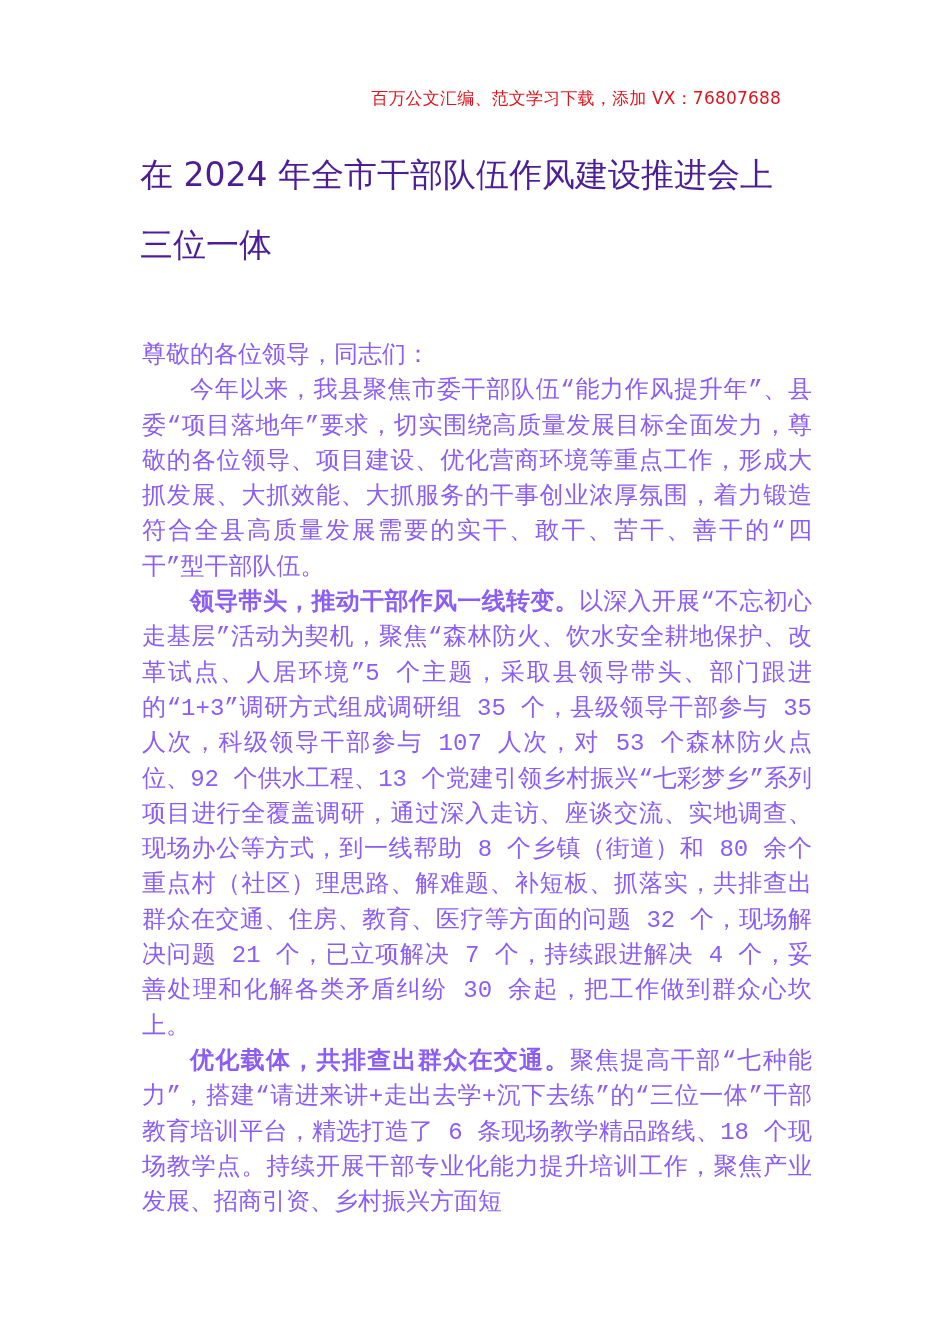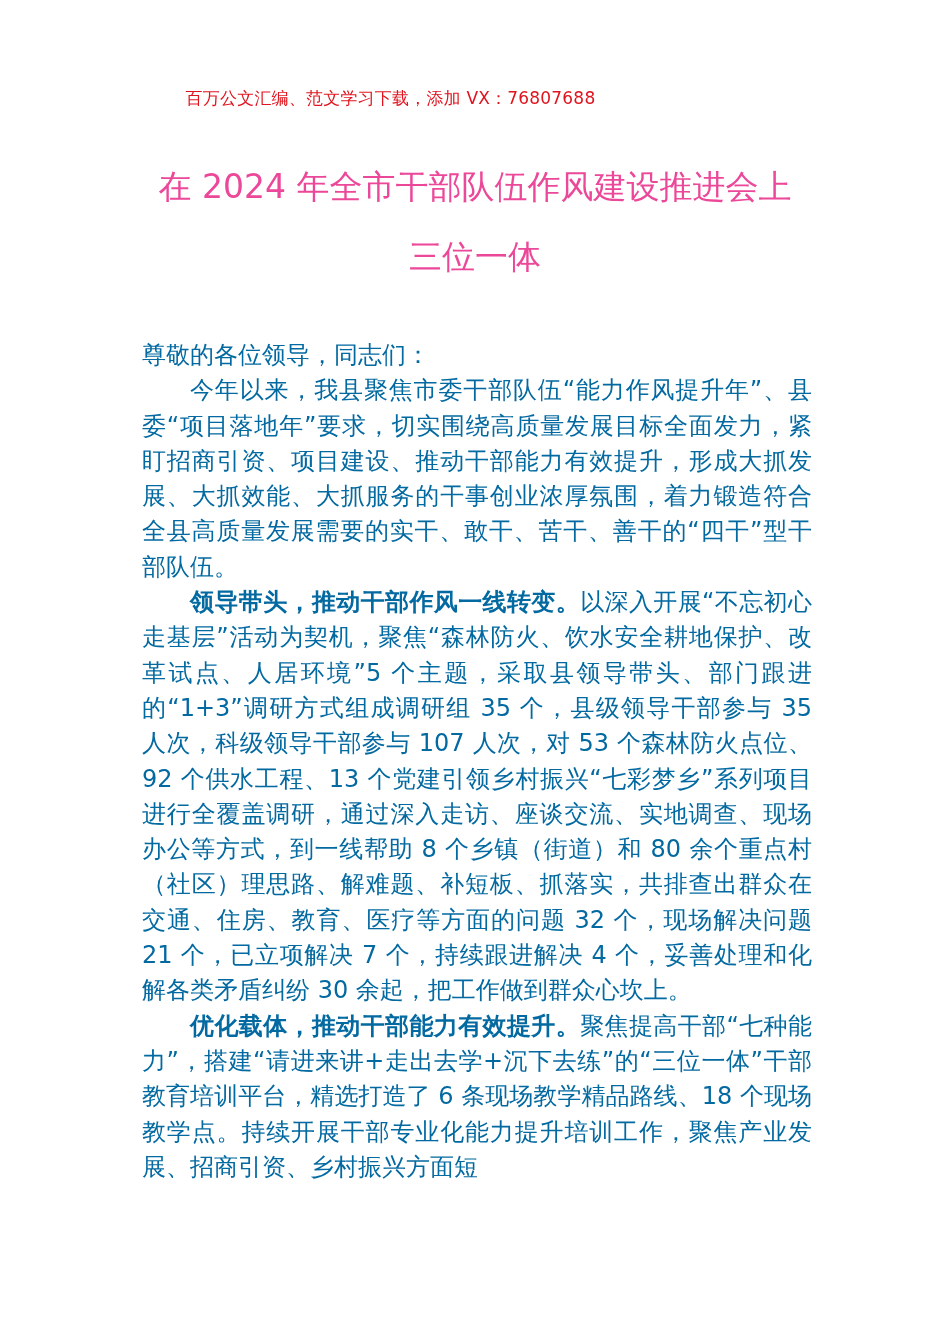--- a/index.html
+++ b/index.html
@@ -13,46 +13,46 @@
       position: relative;
       overflow: hidden;
       font-family: "DejaVu Sans", "Liberation Sans", sans-serif;
       color: #111111;
     }
     .header-note {
       position: absolute;
       top: 86px;
       left: 0;
       width: 781px;
-      text-align: center;
+      text-align: right;
       font-size: 17px;
       line-height: 24px;
       color: #e0141e;
       letter-spacing: 0.2px;
     }
     .doc-title {
       position: absolute;
-      top: 152px;
+      top: 140px;
       left: 140px;
       width: 670px;
-      text-align: center;
       font-size: 33px;
       line-height: 70px;
-      color: #ec4899;
+      color: #4c1d95;
       font-weight: normal;
       margin: 0;
     }
     .doc-body {
       position: absolute;
       top: 338px;
       left: 142px;
       width: 670px;
       font-size: 24px;
       line-height: 35.3px;
-      color: #0369a1;
+      color: #8b5cf6;
+      font-family: Liberation Mono, monospace;
     }
     .doc-body p {
       margin: 0;
       text-align: justify;
       text-justify: inter-ideograph;
     }
     .doc-body p.indent {
       text-indent: 48px;
     }
     .doc-body .bold {
@@ -64,16 +64,16 @@
 
 <div class="header-note">百万公文汇编、范文学习下载，添加 VX：76807688</div>
 
 <h1 class="doc-title">
   <div>在 2024 年全市干部队伍作风建设推进会上</div>
   <div>三位一体</div>
 </h1>
 
 <div class="doc-body">
   <p>尊敬的各位领导，同志们：</p>
-  <p class="indent">今年以来，我县聚焦市委干部队伍“能力作风提升年”、县委“项目落地年”要求，切实围绕高质量发展目标全面发力，紧盯招商引资、项目建设、推动干部能力有效提升，形成大抓发展、大抓效能、大抓服务的干事创业浓厚氛围，着力锻造符合全县高质量发展需要的实干、敢干、苦干、善干的“四干”型干部队伍。</p>
+  <p class="indent">今年以来，我县聚焦市委干部队伍“能力作风提升年”、县委“项目落地年”要求，切实围绕高质量发展目标全面发力，尊敬的各位领导、项目建设、优化营商环境等重点工作，形成大抓发展、大抓效能、大抓服务的干事创业浓厚氛围，着力锻造符合全县高质量发展需要的实干、敢干、苦干、善干的“四干”型干部队伍。</p>
   <p class="indent"><span class="bold">领导带头，推动干部作风一线转变。</span><span>以深入开展“不忘初心走基层”活动为契机，聚焦“森林防火、饮水安全耕地保护、改革试点、人居环境”5 个主题，采取县领导带头、部门跟进的“1+3”调研方式组成调研组 35 个，县级领导干部参与 35 人次，科级领导干部参与 107 人次，对 53 个森林防火点位、92 个供水工程、13 个党建引领乡村振兴“七彩梦乡”系列项目进行全覆盖调研，通过深入走访、座谈交流、实地调查、现场办公等方式，到一线帮助 8 个乡镇（街道）和 80 余个重点村（社区）理思路、解难题、补短板、抓落实，共排查出群众在交通、住房、教育、医疗等方面的问题 32 个，现场解决问题 21 个，已立项解决 7 个，持续跟进解决 4 个，妥善处理和化解各类矛盾纠纷 30 余起，把工作做到群众心坎上。</span></p>
-  <p class="indent"><span class="bold">优化载体，推动干部能力有效提升。</span><span>聚焦提高干部“七种能力”，搭建“请进来讲+走出去学+沉下去练”的“三位一体”干部教育培训平台，精选打造了 6 条现场教学精品路线、18 个现场教学点。持续开展干部专业化能力提升培训工作，聚焦产业发展、招商引资、乡村振兴方面短</span></p>
+  <p class="indent"><span class="bold">优化载体，共排查出群众在交通。</span><span>聚焦提高干部“七种能力”，搭建“请进来讲+走出去学+沉下去练”的“三位一体”干部教育培训平台，精选打造了 6 条现场教学精品路线、18 个现场教学点。持续开展干部专业化能力提升培训工作，聚焦产业发展、招商引资、乡村振兴方面短</span></p>
 </div>
 
 </body></html>

